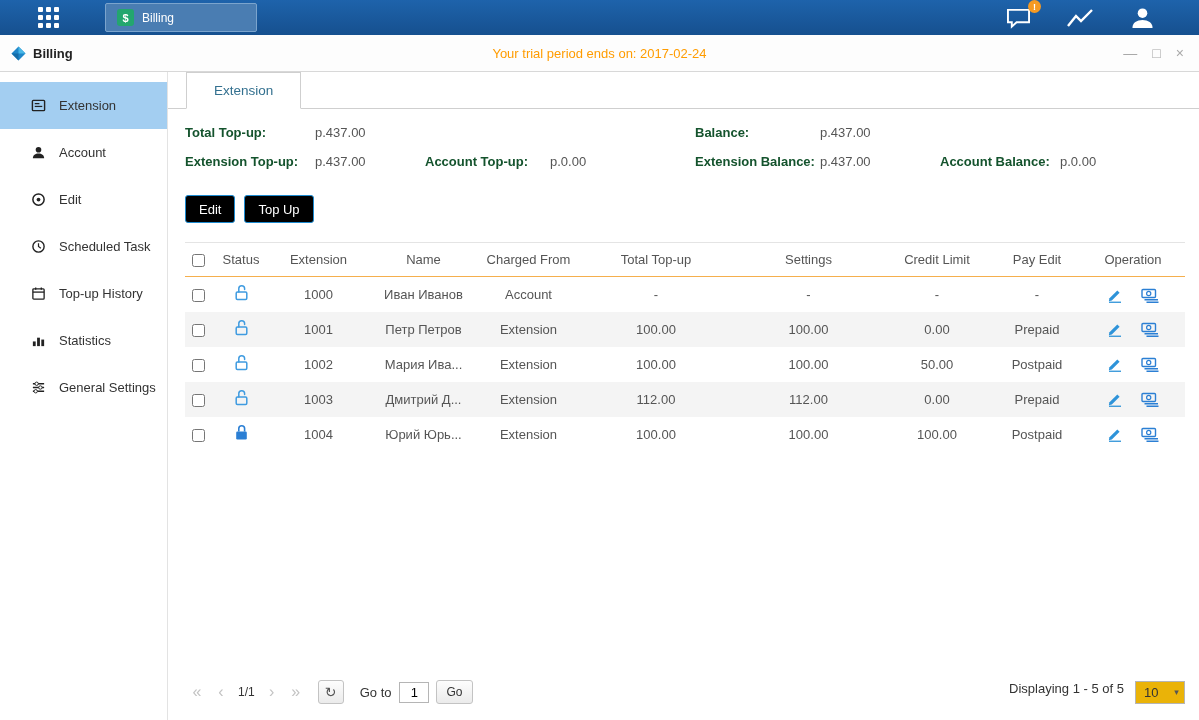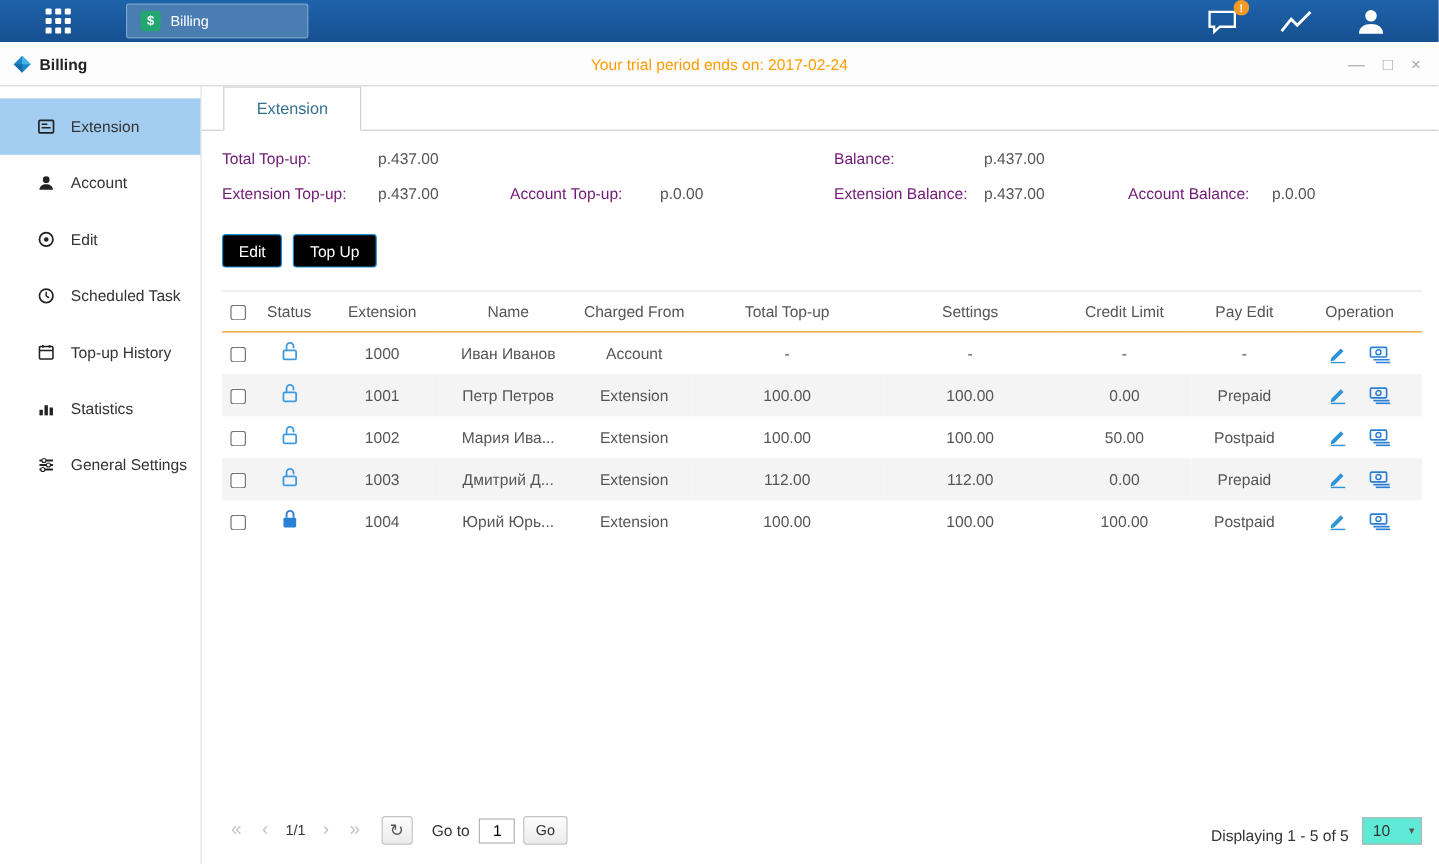--- a/index.html
+++ b/index.html
@@ -35,21 +35,21 @@
   .content{flex:1;display:flex;flex-direction:column;min-width:0;}
   .tabstrip{height:37px;flex-shrink:0;display:flex;align-items:flex-end;padding-left:18px;border-bottom:1px solid #cfcfcf;}
   .tab{height:37px;line-height:36px;padding:0 27px;border:1px solid #cfcfcf;border-bottom:1px solid #fff;margin-bottom:-1px;background:#fff;color:#33708f;font-size:13.5px;cursor:pointer;}
 
   .panel{flex:1;display:flex;flex-direction:column;padding:0 14px 0 17px;min-height:0;}
 
   
   .summary{margin-top:16px;font-size:13px;}
   .srow{display:flex;margin-bottom:14px;}
   .srow span{flex-shrink:0;}
-  .lbl{font-weight:400;color:#701a75;}
+  .lbl{font-weight:700;color:#14532d;}
   .val{color:#555;}
   .w110{width:110px}.w120{width:120px}.w125{width:125px}.w130{width:130px}.w145{width:145px}.w380{width:380px}
 
   .actions{margin-top:12px;display:flex;gap:9px;}
   .btn-primary{height:28px;padding:0 13px;background:#000000;border:1px solid #1d8bd0;border-radius:3px;color:#fff;font-size:13px;cursor:pointer;font-family:inherit;}
 
   
   table{margin-top:19px;width:100%;border-collapse:collapse;table-layout:fixed;font-size:13px;color:#555;}
   thead th{height:34px;font-weight:400;color:#555;border-top:1px solid #e4e4e4;border-bottom:1px solid #f5af4d;text-align:center;}
   tbody td{height:35px;text-align:center;}
@@ -62,22 +62,22 @@
 
   
   .footer{margin-top:auto;display:flex;align-items:center;padding:12px 0 16px;font-size:13px;color:#333;flex-shrink:0;}
   .pg-nav{width:24px;text-align:center;color:#c3c3c3;font-size:16px;cursor:pointer;user-select:none;}
   .pg-info{margin:0 5px;font-size:12px;color:#333;}
   .boxed{border:1px solid #c3c3c3;background:linear-gradient(#fdfdfd,#ebebeb);border-radius:3px;height:24px;display:inline-flex;align-items:center;justify-content:center;cursor:pointer;color:#555;}
   .refresh{width:26px;margin-left:10px;font-size:14px;}
   .goto-label{margin-left:16px;}
   .goto-input{margin-left:8px;width:30px;height:21px;border:1px solid #b5b5b5;text-align:center;font-size:13px;font-family:inherit;}
   .go-btn{margin-left:7px;padding:0 9px;font-size:12px;font-family:inherit;color:#333;}
-  .footer-right{margin-left:auto;display:flex;align-items:flex-end;gap:11px;}
-  .select{width:50px;height:23px;border:1px solid #b5b5b5;display:flex;align-items:center;background:#5eead4;cursor:pointer;}
+  .footer-right{margin-left:auto;display:flex;align-items:flex-start;gap:11px;}
+  .select{width:50px;height:23px;border:1px solid #b5b5b5;display:flex;align-items:center;background:#eab308;cursor:pointer;}
   .sel-val{flex:1;padding-left:8px;font-size:13px;}
   .sel-arrow{width:15px;font-size:9px;color:#555;text-align:center;}
 </style>
 </head>
 <body>
 
 <div class="app">
 
   <div class="topbar">
     <div class="apps-grid">

